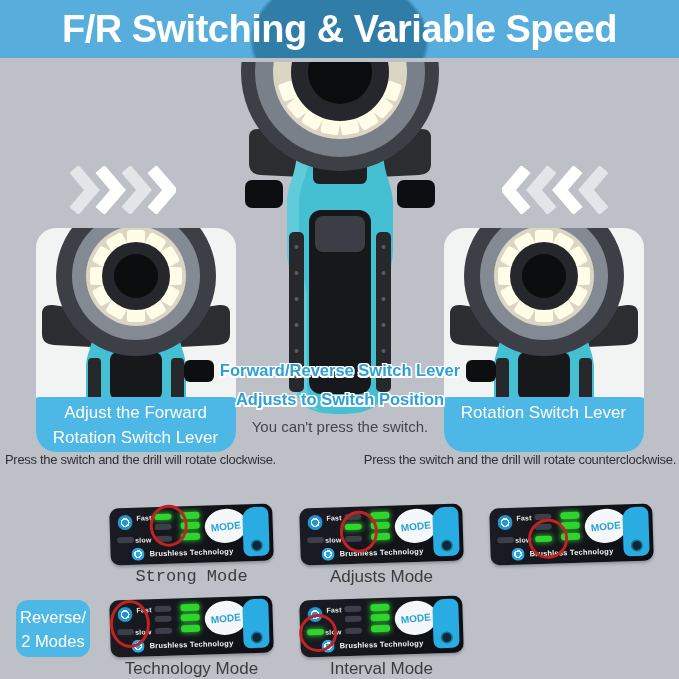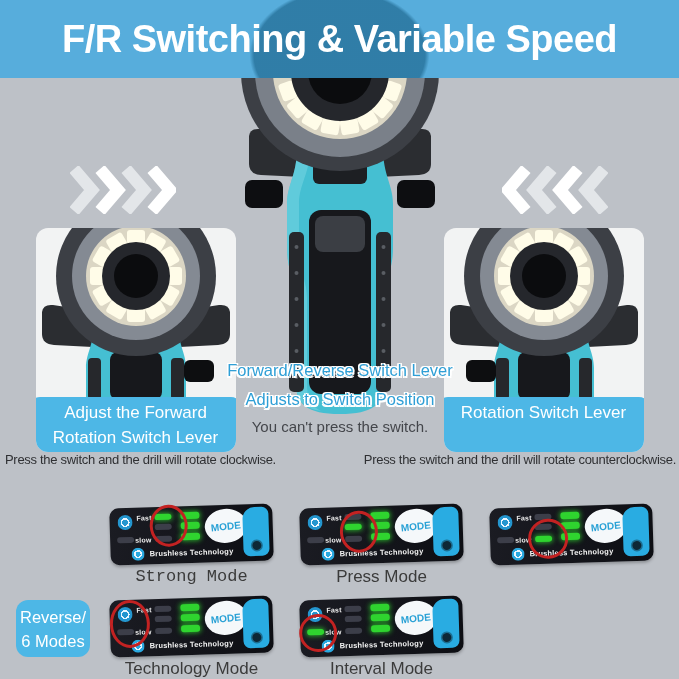--- a/index.html
+++ b/index.html
@@ -1,42 +1,42 @@
 <!DOCTYPE html>
 <html><head>
 <meta charset="utf-8">
 <style>
   html,body{margin:0;padding:0;background:#e8e8e8;}
   .canvas{position:relative;width:679px;height:679px;background:#bdc1c7;overflow:hidden;
           font-family:"Liberation Sans",sans-serif;}
 
   
-  .banner{position:absolute;left:0;top:0;width:679px;height:78px;
+  .banner{position:absolute;left:0;top:0;width:679px;height:58px;
     background:radial-gradient(ellipse 150px 110px at 50% 70%, rgba(16,86,124,.55) 0 57%, rgba(16,86,124,0) 60%),#57addc;
     display:flex;align-items:center;justify-content:center;z-index:5;}
   .banner h1{margin:0;font-size:38px;font-weight:bold;color:#fff;letter-spacing:-.5px;}
 
   
   .center-drill{position:absolute;left:233px;top:62px;width:214px;height:360px;z-index:1;}
 
   
   .chevrons{position:absolute;top:166px;width:106px;height:48px;z-index:2;}
   .chevrons.left{left:70px}.chevrons.right{left:502px}
 
   
   .inset{position:absolute;top:228px;width:200px;height:224px;background:#f2f3f3;
-         border-radius:12px;overflow:hidden;z-index:3;}
+         border-radius:20px;overflow:hidden;z-index:3;}
   .inset.fwd{left:36px}.inset.rev{left:444px}
   .inset-label{position:absolute;left:-6px;right:-5px;bottom:0;height:55px;background:#4db7e6;
     border-radius:10px;color:#fff;text-align:center;font-size:17px;line-height:25px;padding-top:3px;
     box-sizing:border-box;z-index:4;}
 
   
   .center-note{position:absolute;left:170px;top:356px;width:340px;text-align:center;z-index:6;}
-  .note-blue{font-size:16.5px;font-weight:400;color:#2f9fd6;line-height:29px;
+  .note-blue{font-size:16.5px;font-weight:700;color:#2f9fd6;line-height:29px;
     text-shadow:-1.5px -1.5px 0 #fff,1.5px -1.5px 0 #fff,-1.5px 1.5px 0 #fff,1.5px 1.5px 0 #fff,
                  0 -1.5px 0 #fff,0 1.5px 0 #fff,-1.5px 0 0 #fff,1.5px 0 0 #fff;}
   .note-dark{font-size:15px;color:#44464b;margin-top:4px;}
 
   
   .press-caption{position:absolute;top:452px;font-size:13px;letter-spacing:-.3px;color:#2f3033;
     white-space:nowrap;z-index:4;}
   .press-caption.left{left:5px}
   .press-caption.right{right:3px}
 
@@ -303,21 +303,21 @@
     <div class="note-blue">Forward/Reverse Switch Lever</div>
     <div class="note-blue">Adjusts to Switch Position</div>
     <div class="note-dark">You can't press the switch.</div>
   </div>
 
   <div class="press-caption left">Press the switch and the drill will rotate clockwise.</div>
   <div class="press-caption right">Press the switch and the drill will rotate counterclockwise.</div>
 
   <div class="group-box" style="top:600px">
     <div>Reverse/</div>
-    <div>6 Modes</div>
+    <div>2 Modes</div>
   </div>
 
   <div class="mode-row" style="top:506px">
       <div class="panel" style="left: 110px;">
         <div class="p-speed"></div>
         <div class="p-label" style="left: 27px; top: 7px;">Fast</div>
         <div class="p-label" style="left: 25px; top: 29px;">slow</div>
         <div class="bar on" style="left: 45px; top: 7px;"></div>
         <div class="bar" style="left: 45px; top: 17px;"></div>
         <div class="bar" style="left: 7px; top: 29px;"></div>
@@ -344,21 +344,21 @@
         <div class="bar col on" style="left: 71px; top: 6px;"></div>
         <div class="bar col on" style="left: 71px; top: 16px;"></div>
         <div class="bar col on" style="left: 71px; top: 27px;"></div>
         <div class="p-ellipse">MODE</div>
         <div class="p-blob"></div>
         <div class="p-light"></div>
         <div class="p-motor"></div>
         <div class="p-brand">Brushless Technology</div>
         <div class="red-circle" style="left: 40px; top: 4px; width: 32px; height: 36px;"></div>
       </div>
-      <div class="p-caption" style="left: 300px; top: 61px;">Press Mode</div>
+      <div class="p-caption" style="left: 300px; top: 61px;">Adjusts Mode</div>
       <div class="panel" style="left: 490px;">
         <div class="p-speed"></div>
         <div class="p-label" style="left: 27px; top: 7px;">Fast</div>
         <div class="p-label" style="left: 25px; top: 29px;">slow</div>
         <div class="bar" style="left: 45px; top: 7px;"></div>
         <div class="bar" style="left: 45px; top: 17px;"></div>
         <div class="bar" style="left: 7px; top: 29px;"></div>
         <div class="bar on" style="left: 45px; top: 29px;"></div>
         <div class="bar col on" style="left: 71px; top: 6px;"></div>
         <div class="bar col on" style="left: 71px; top: 16px;"></div>

